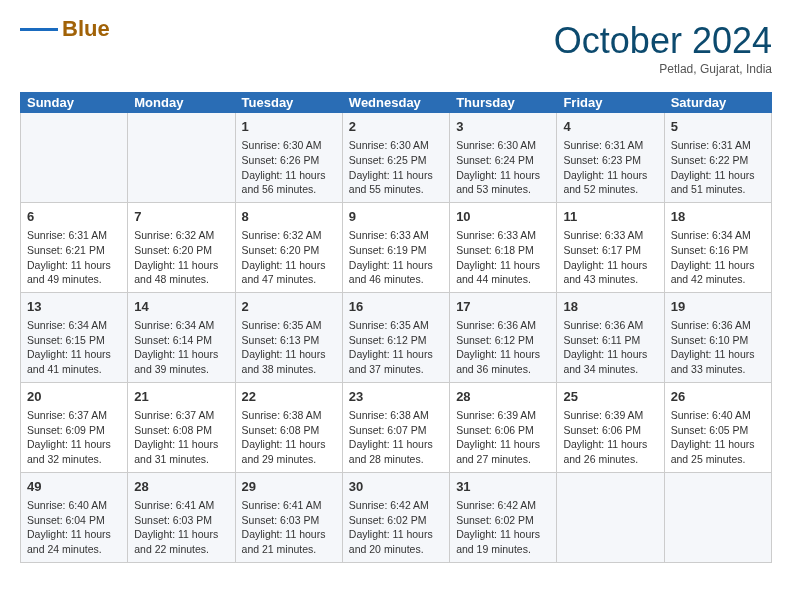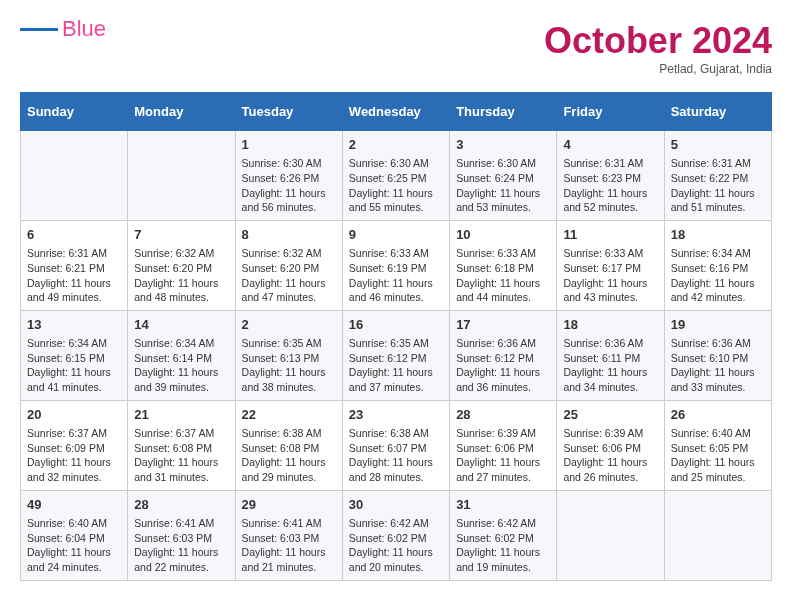--- a/index.html
+++ b/index.html
@@ -32,37 +32,37 @@
     .logo-icon {
       width: 30px;
       height: 30px;
       margin-left: 3px;
     }
     .title-block {
       text-align: right;
     }
     .month-title {
       font-size: 36px;
-      font-weight: bold;
-      color: #be185d;
+      font-weight: normal;
+      color: #0c4a6e;
     }
     .location-title {
       font-size: 12px;
       color: #555;
     }
     table {
       width: 100%;
       border-collapse: collapse;
       font-size: 11px;
     }
     thead tr th {
       background-color: #2a6db5;
       color: #fff;
       text-align: left;
-      padding: 11px 6px;
+      padding: 2px 6px;
       font-size: 13px;
       font-weight: bold;
       border: 1px solid #2a6db5;
     }
     tbody tr td {
       border: 1px solid #ccc;
       vertical-align: top;
       padding: 5px 6px;
       width: 107px;
       min-height: 80px;
@@ -88,21 +88,21 @@
     }
   </style>
 </head>
 <body>
 
 <div class="header">
   <div class="logo">
     <div>
       <div style="display:flex;align-items:center;margin-top:-4px;">
         <div style="width:38px;height:3px;background:#1a6bbf;margin-right:4px;"></div>
-        <span style="font-size:22px;font-weight:normal;color:#ec4899;">Blue</span>
+        <span style="font-size:22px;font-weight:bold;color:#a16207;">Blue</span>
       </div>
     </div>
   </div>
   <div class="title-block">
     <div class="month-title">October 2024</div>
     <div class="location-title">Petlad, Gujarat, India</div>
   </div>
 </div>
 
 <table>

